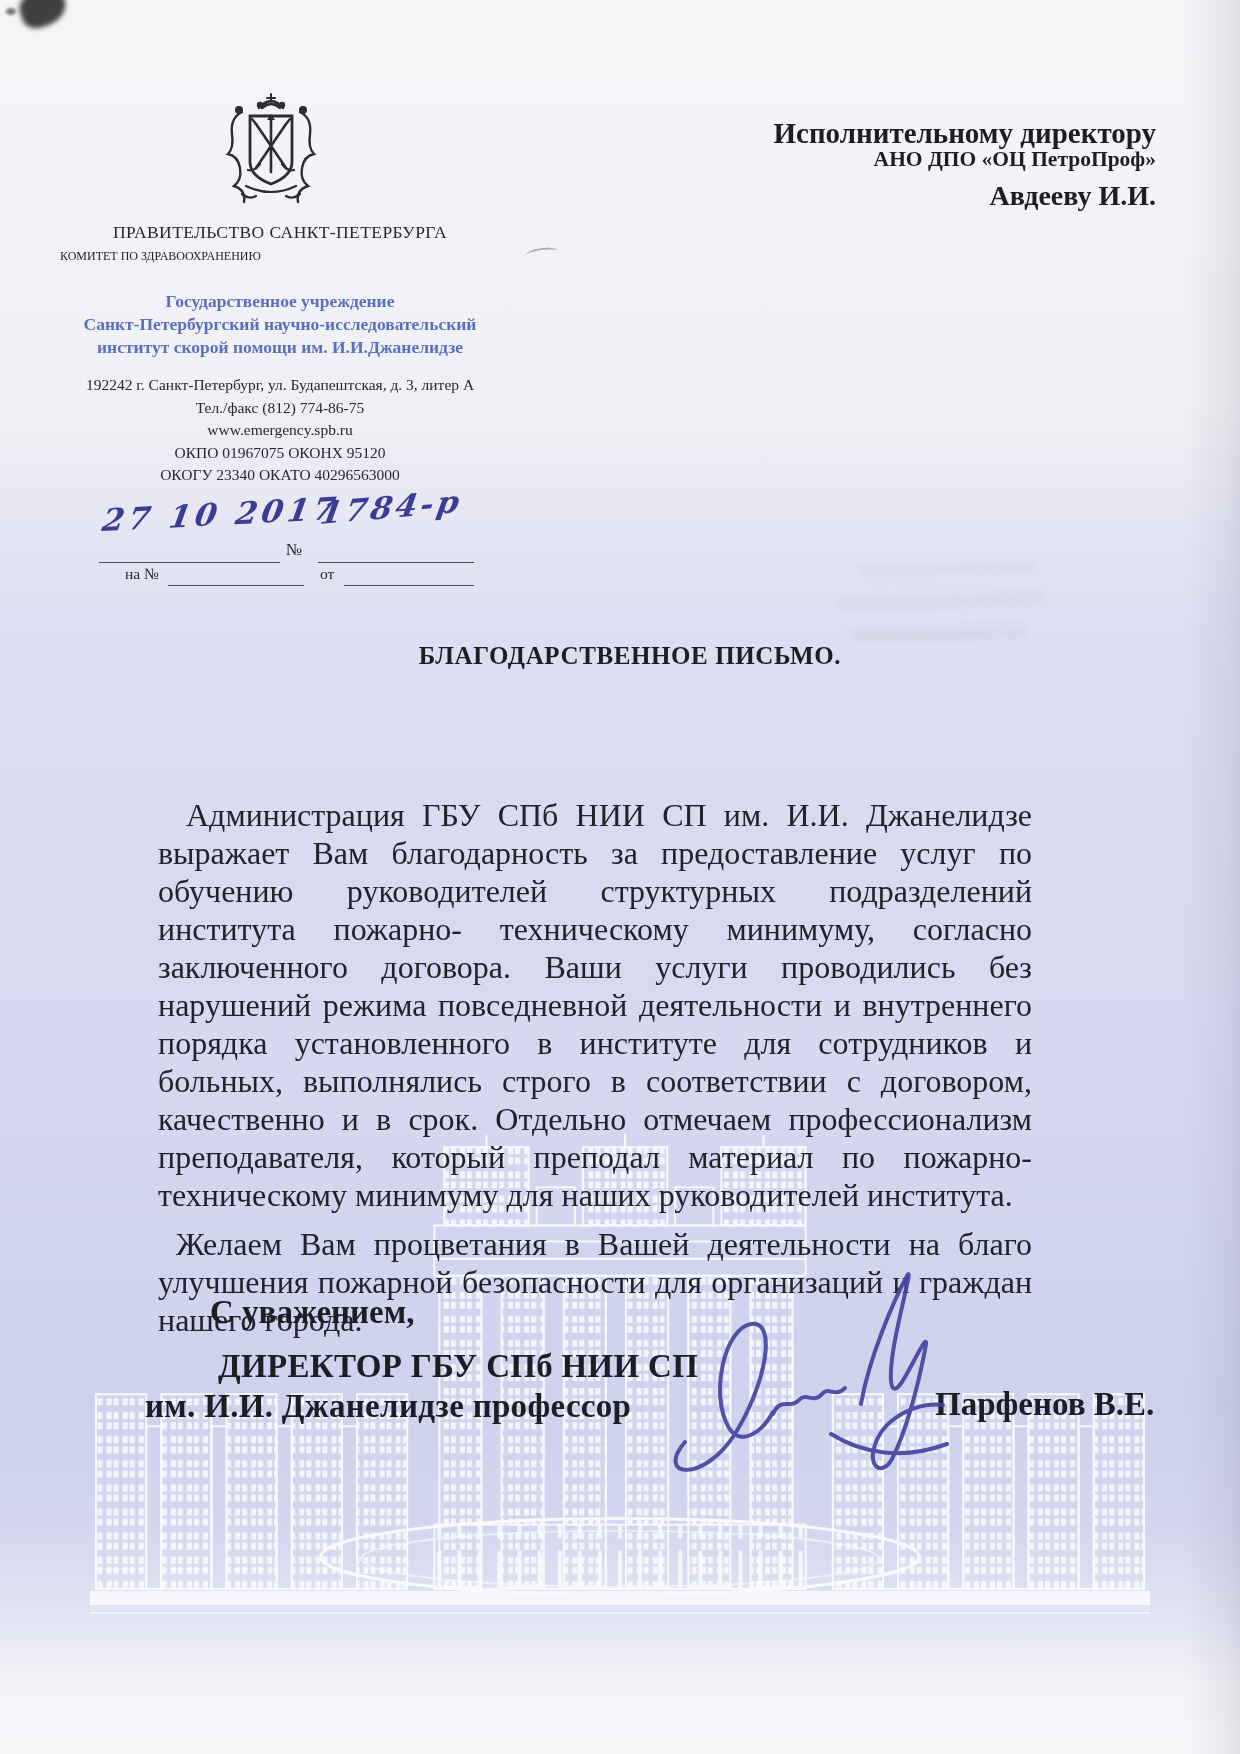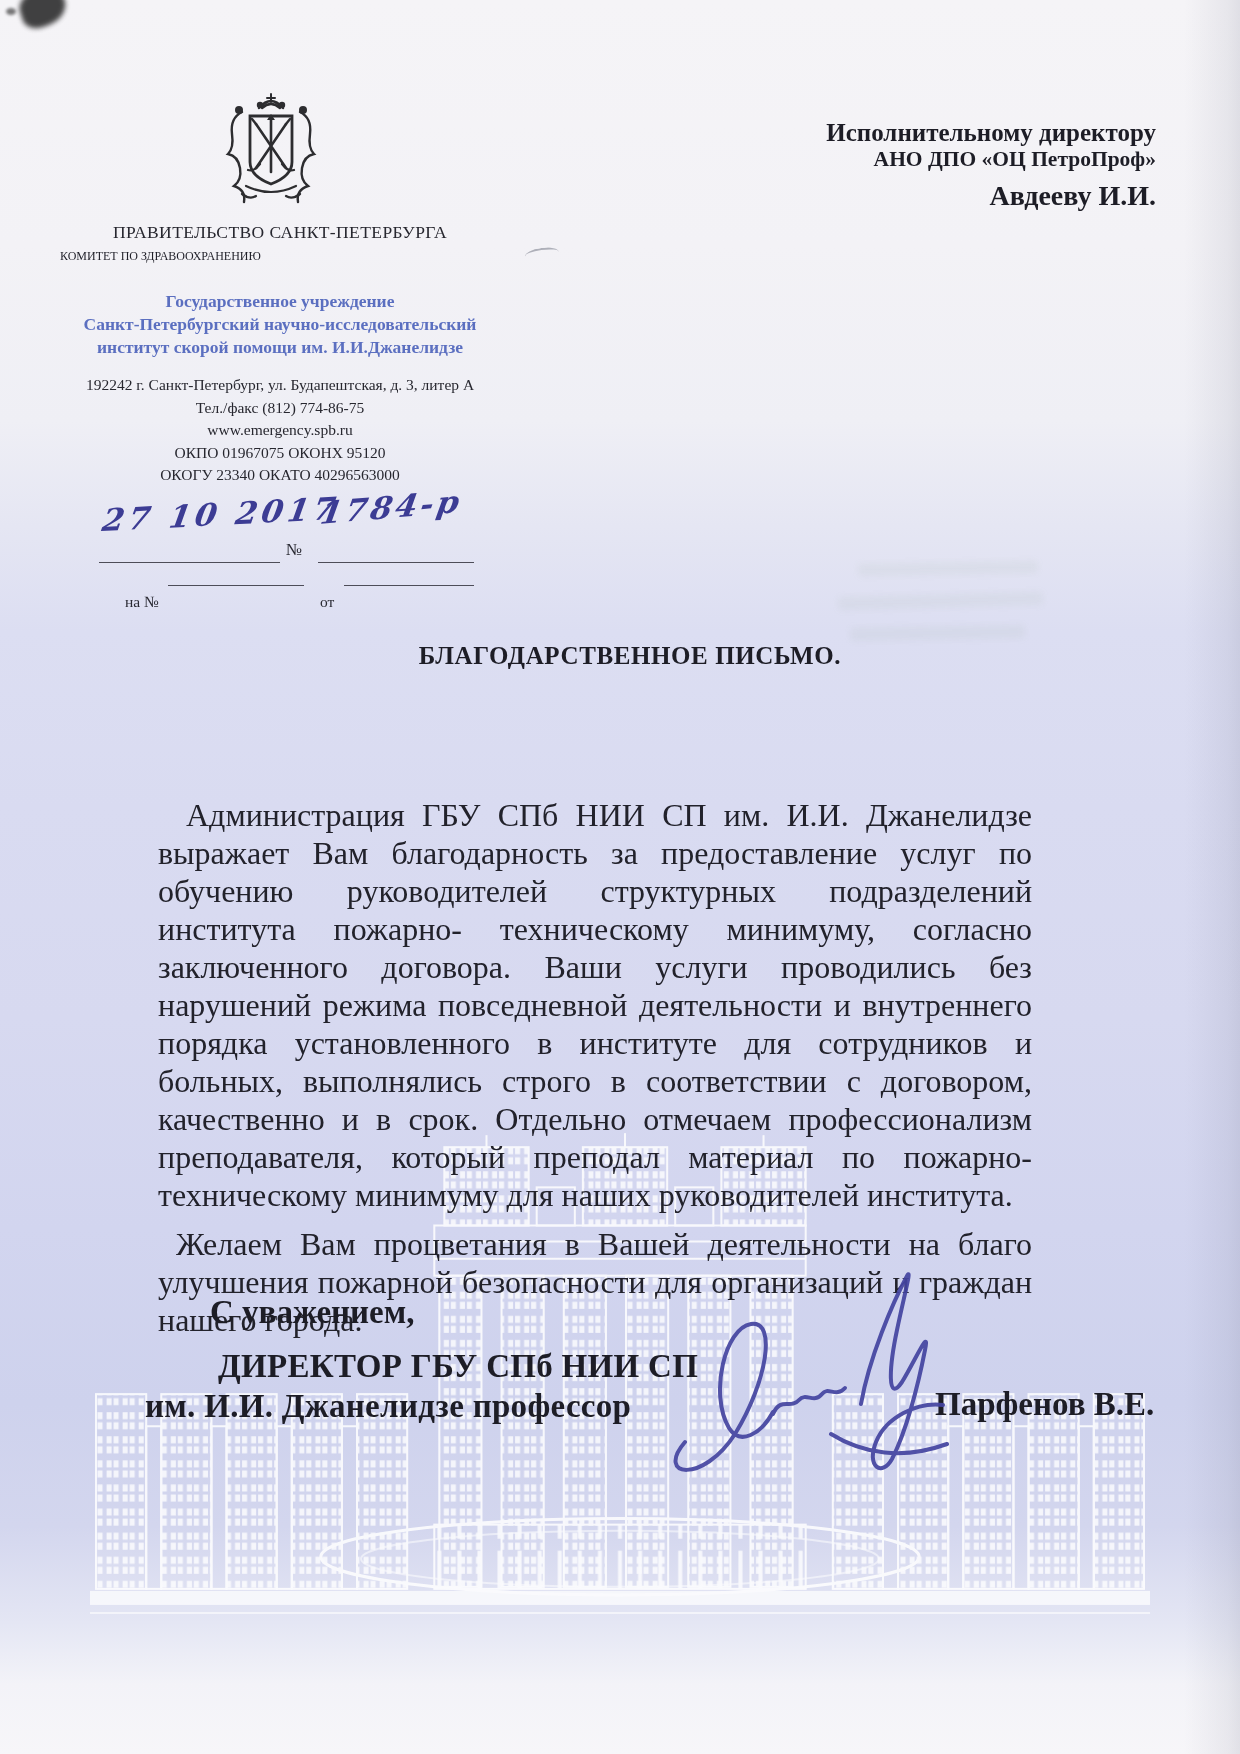--- a/index.html
+++ b/index.html
@@ -37,26 +37,26 @@
   
   .hand{font-family:"DejaVu Serif", serif;font-style:italic;font-weight:bold;}
   .hand-date{top:496px;left:104px;font-size:31px;letter-spacing:4px;transform:skewX(-12deg) rotate(-3deg);}
   .hand-num{top:489px;left:322px;font-size:31px;letter-spacing:3px;transform:skewX(-14deg) rotate(-5deg);}
   .num-sign{top:540px;left:286px;font-size:17px;color:#2a2a33;}
   .ref-underline{height:0;border-bottom:1.6px solid #4d4d58;}
   .u1a{top:562px;left:99px;width:181px;}
   .u1b{top:562px;left:318px;width:156px;}
   .u2a{top:585px;left:168px;width:136px;}
   .u2b{top:585px;left:344px;width:130px;}
-  .ref2-label{font-size:15.5px;color:#2a2a33;margin-top:28px;}
+  .ref2-label{font-size:15.5px;color:#2a2a33;}
   .na-no{top:565px;left:125px;}
   .ot-label{top:565px;left:320px;}
   
   .recipient{top:120px;left:620px;width:536px;text-align:right;font-weight:bold;color:#1d1d26;}
-  .rcp1{font-size:25px;line-height:26px;}
+  .rcp1{font-size:29px;line-height:26px;}
   .rcp2{font-size:21.5px;line-height:26px;}
   .rcp3{font-size:28px;line-height:32px;margin-top:8px;}
   
   .title{top:642px;left:20px;width:1220px;text-align:center;font-weight:bold;font-size:25px;letter-spacing:.6px;color:#1d1d26;}
   
   .body-text{top:796px;left:158px;width:874px;font-size:32px;line-height:38px;text-align:justify;color:#22222b;}
   .body-text p{margin:0;}
   .body-text p.p1{text-indent:28px;}
   .body-text p.p2{text-indent:18px;margin-top:11px;}
   

